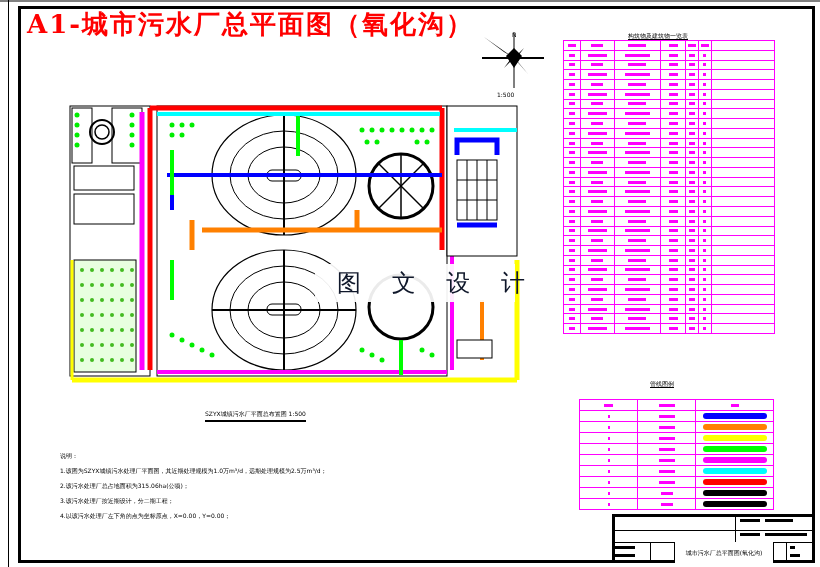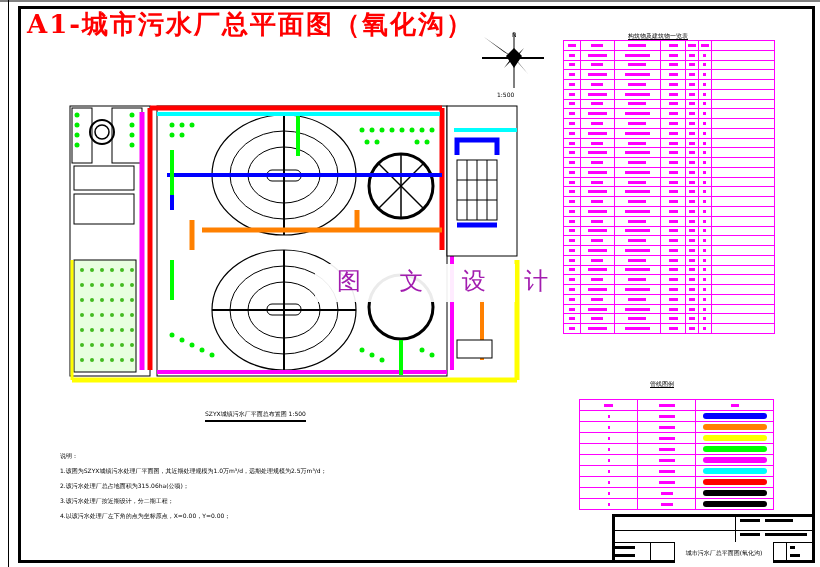--- a/index.html
+++ b/index.html
@@ -15,21 +15,21 @@
   .struct-table { position: absolute; left: 563px; top: 40px; width: 212px; height: 294px; border-collapse: collapse; }
   .struct-table td { border: 1px solid #ff00ff; height: 9.4px; position: relative; }
   .bar { display: block; margin: 0 auto; height: 3px; background: #ff00ff; }
   .legend-title { position: absolute; left: 650px; top: 380px; font-size: 6px; color: #000; text-decoration: underline; }
   .legend-table { position: absolute; left: 579px; top: 399px; width: 195px; height: 102px; border-collapse: collapse; }
   .legend-table td { border: 1px solid #ff00ff; height: 11px; }
   .pipe-swatch { display: block; margin: 0 auto; width: 64px; height: 6px; border-radius: 3px; }
   .plan { position: absolute; left: 62px; top: 100px; width: 460px; height: 290px; }
   .plan-caption { position: absolute; left: 205px; top: 410px; font-size: 6px; color: #000; border-bottom: 2px double #000; padding-bottom: 1px; white-space: nowrap; }
   .notes { position: absolute; left: 60px; top: 448px; font-size: 6px; color: #000; line-height: 15px; white-space: nowrap; }
-  .watermark { position: absolute; left: 315px; top: 264px; width: 200px; height: 38px; background: rgba(255,255,255,0.92); font-family: Liberation Mono, monospace; font-size: 24px; color: #a21caf; letter-spacing: 12px; padding-left: 22px; line-height: 38px; white-space: nowrap; }
+  .watermark { position: absolute; left: 315px; top: 264px; width: 200px; height: 38px; background: rgba(255,255,255,0.92); font-family: Liberation Sans, sans-serif; font-size: 24px; color: #0f172a; letter-spacing: 12px; padding-left: 22px; line-height: 38px; white-space: nowrap; }
   .titleblock { position: absolute; left: 612px; top: 514px; width: 202px; height: 49px; border: 3px solid #000; border-bottom: none; border-right: none; }
   .tb-name { position: absolute; left: 674px; top: 542px; width: 100px; height: 21px; border-left: 1px solid #000; border-right: 1px solid #000; font-size: 6px; line-height: 21px; text-align: center; background: #fff; }
   .tb-line { position: absolute; height: 1px; background: #000; }
   .tb-vline { position: absolute; width: 1px; background: #000; }
   .tb-bar { position: absolute; height: 3px; background: #000; }
 </style>
 </head>
 <body>
 
 <div class="frame-outer"></div>

